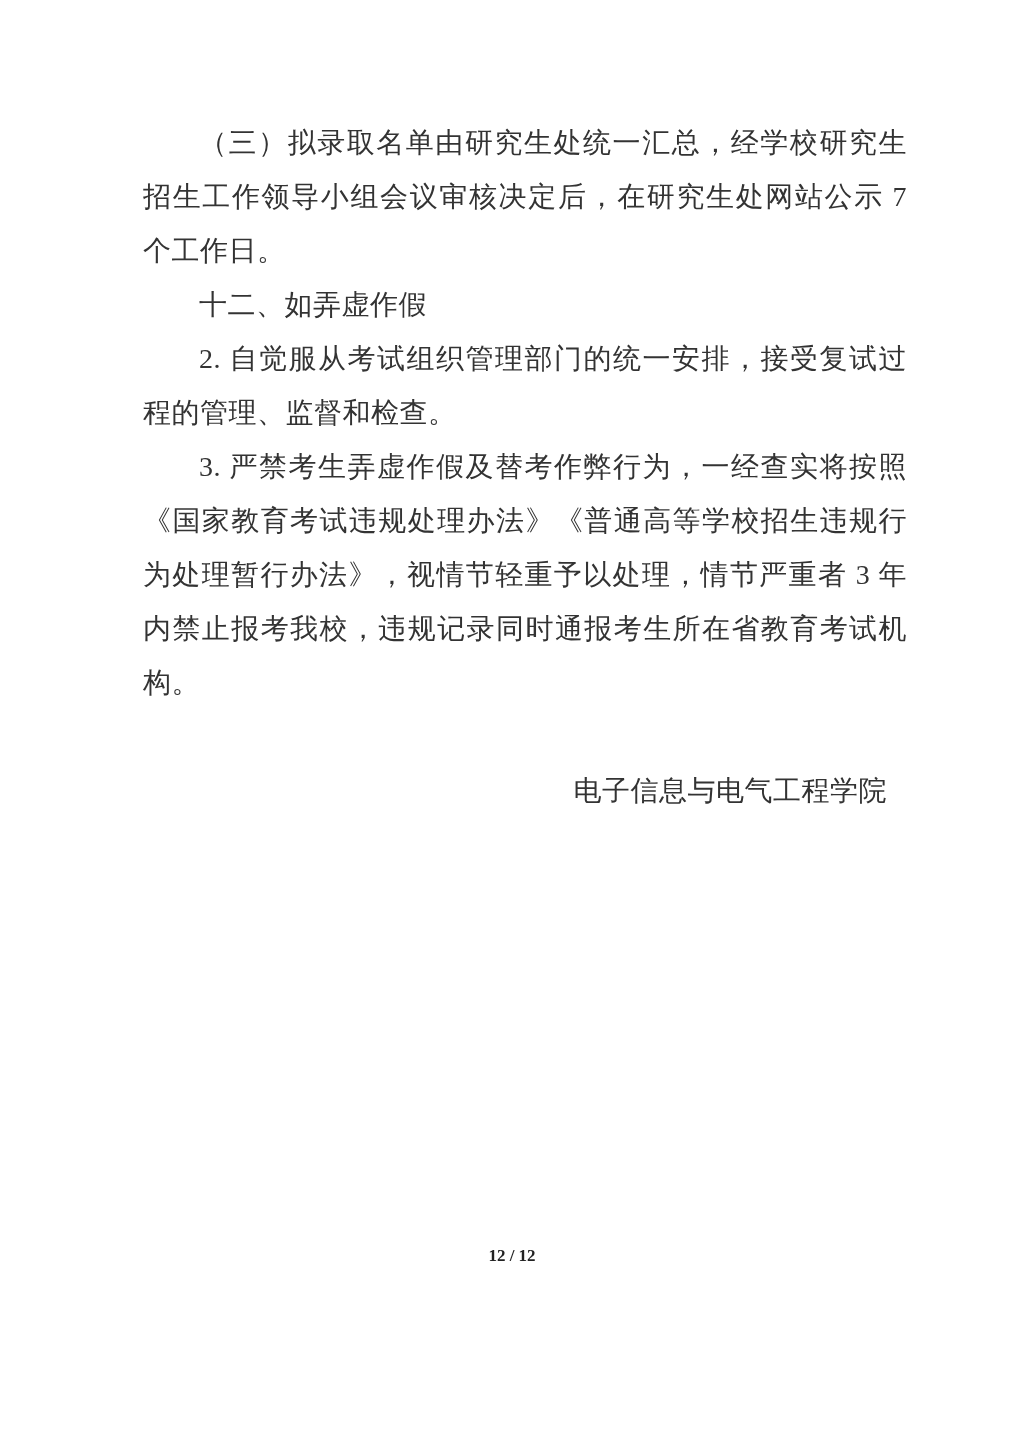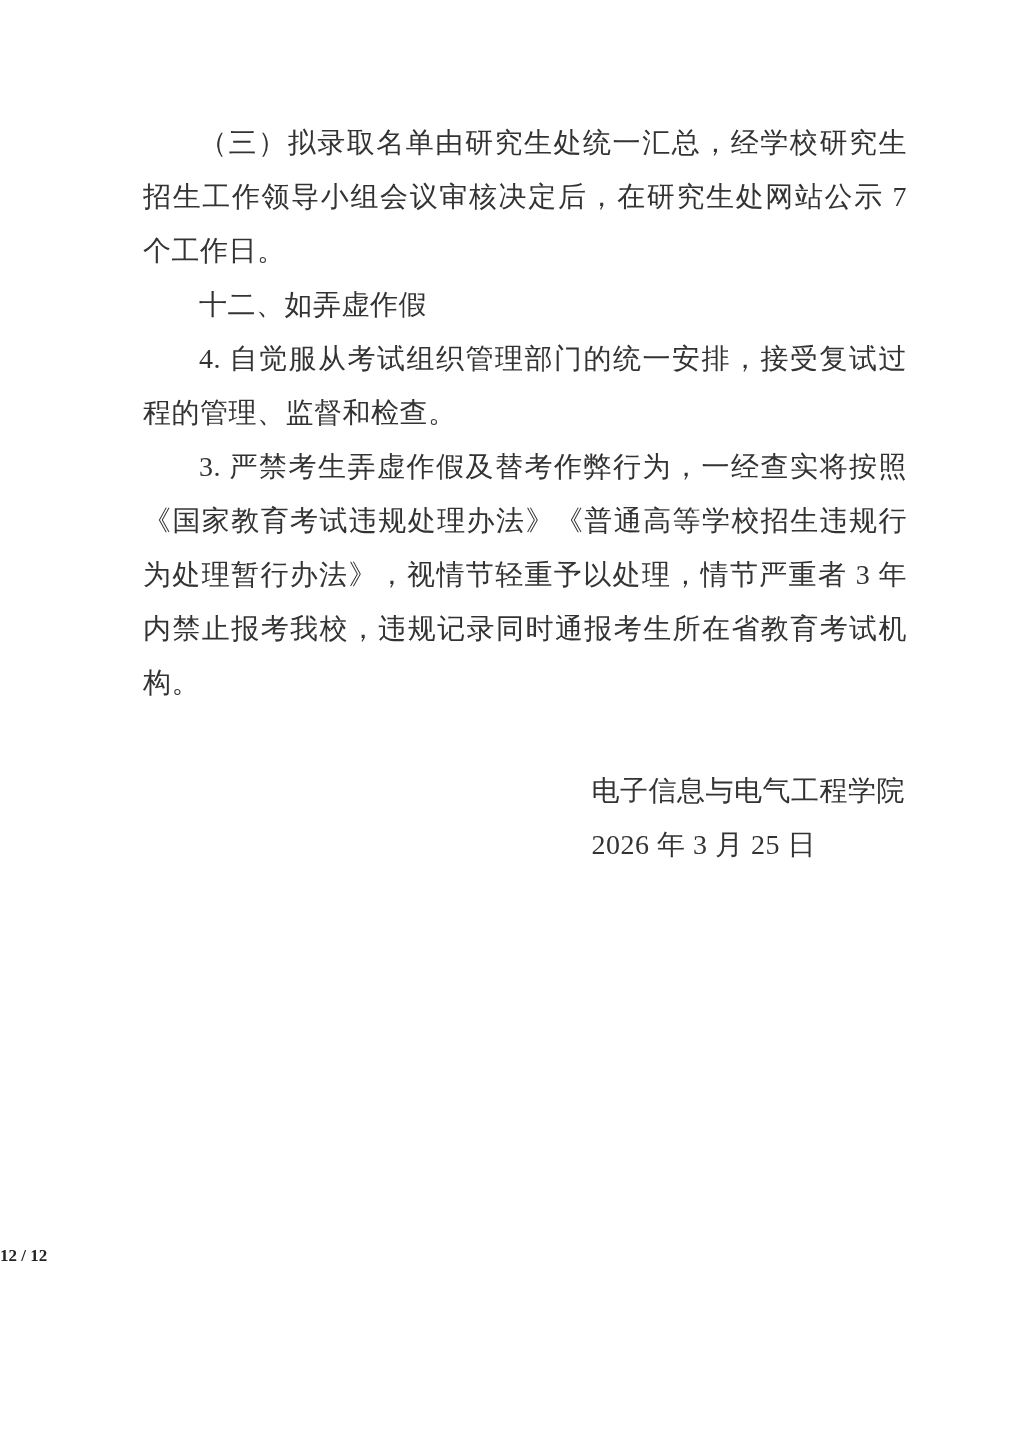--- a/index.html
+++ b/index.html
@@ -25,52 +25,52 @@
     font-size: 28px;
     line-height: 54px;
     text-align: justify;
     text-indent: 2em;
     letter-spacing: 0.5px;
     color: #333333;
   }
   .signature {
     margin-top: 54px;
     margin-left: auto;
-    margin-right: 2px;
+    margin-right: 20px;
     width: fit-content;
-    text-align: left;
+    text-align: right;
   }
   .signature .sig-line {
     font-size: 28px;
     line-height: 54px;
     letter-spacing: 0.5px;
     color: #333333;
     white-space: nowrap;
   }
   .footer {
     position: absolute;
     left: 0;
     right: 0;
     top: 1246px;
+    text-align: center;
     font-size: 17px;
     font-weight: bold;
     color: #222222;
     font-family: "Liberation Serif", "DejaVu Serif", serif;
   }
 </style>
 </head>
 <body>
 
 <div class="page">
   <div class="content">
     <p class="para">（三）拟录取名单由研究生处统一汇总，经学校研究生招生工作领导小组会议审核决定后，在研究生处网站公示 7 个工作日。</p>
     <p class="para">十二、如弄虚作假</p>
-    <p class="para">4. 自觉服从考试组织管理部门的统一安排，接受复试过程的管理、监督和检查。</p>
+    <p class="para">2. 自觉服从考试组织管理部门的统一安排，接受复试过程的管理、监督和检查。</p>
     <p class="para">3. 严禁考生弄虚作假及替考作弊行为，一经查实将按照《国家教育考试违规处理办法》《普通高等学校招生违规行为处理暂行办法》，视情节轻重予以处理，情节严重者 3 年内禁止报考我校，违规记录同时通报考生所在省教育考试机构。</p>
 
     <div class="signature">
       <div class="sig-line">电子信息与电气工程学院</div>
-      <div class="sig-line">2026 年 3 月 25 日</div>
     </div>
   </div>
 
   <div class="footer">12 / 12</div>
 </div>
 
 </body></html>

